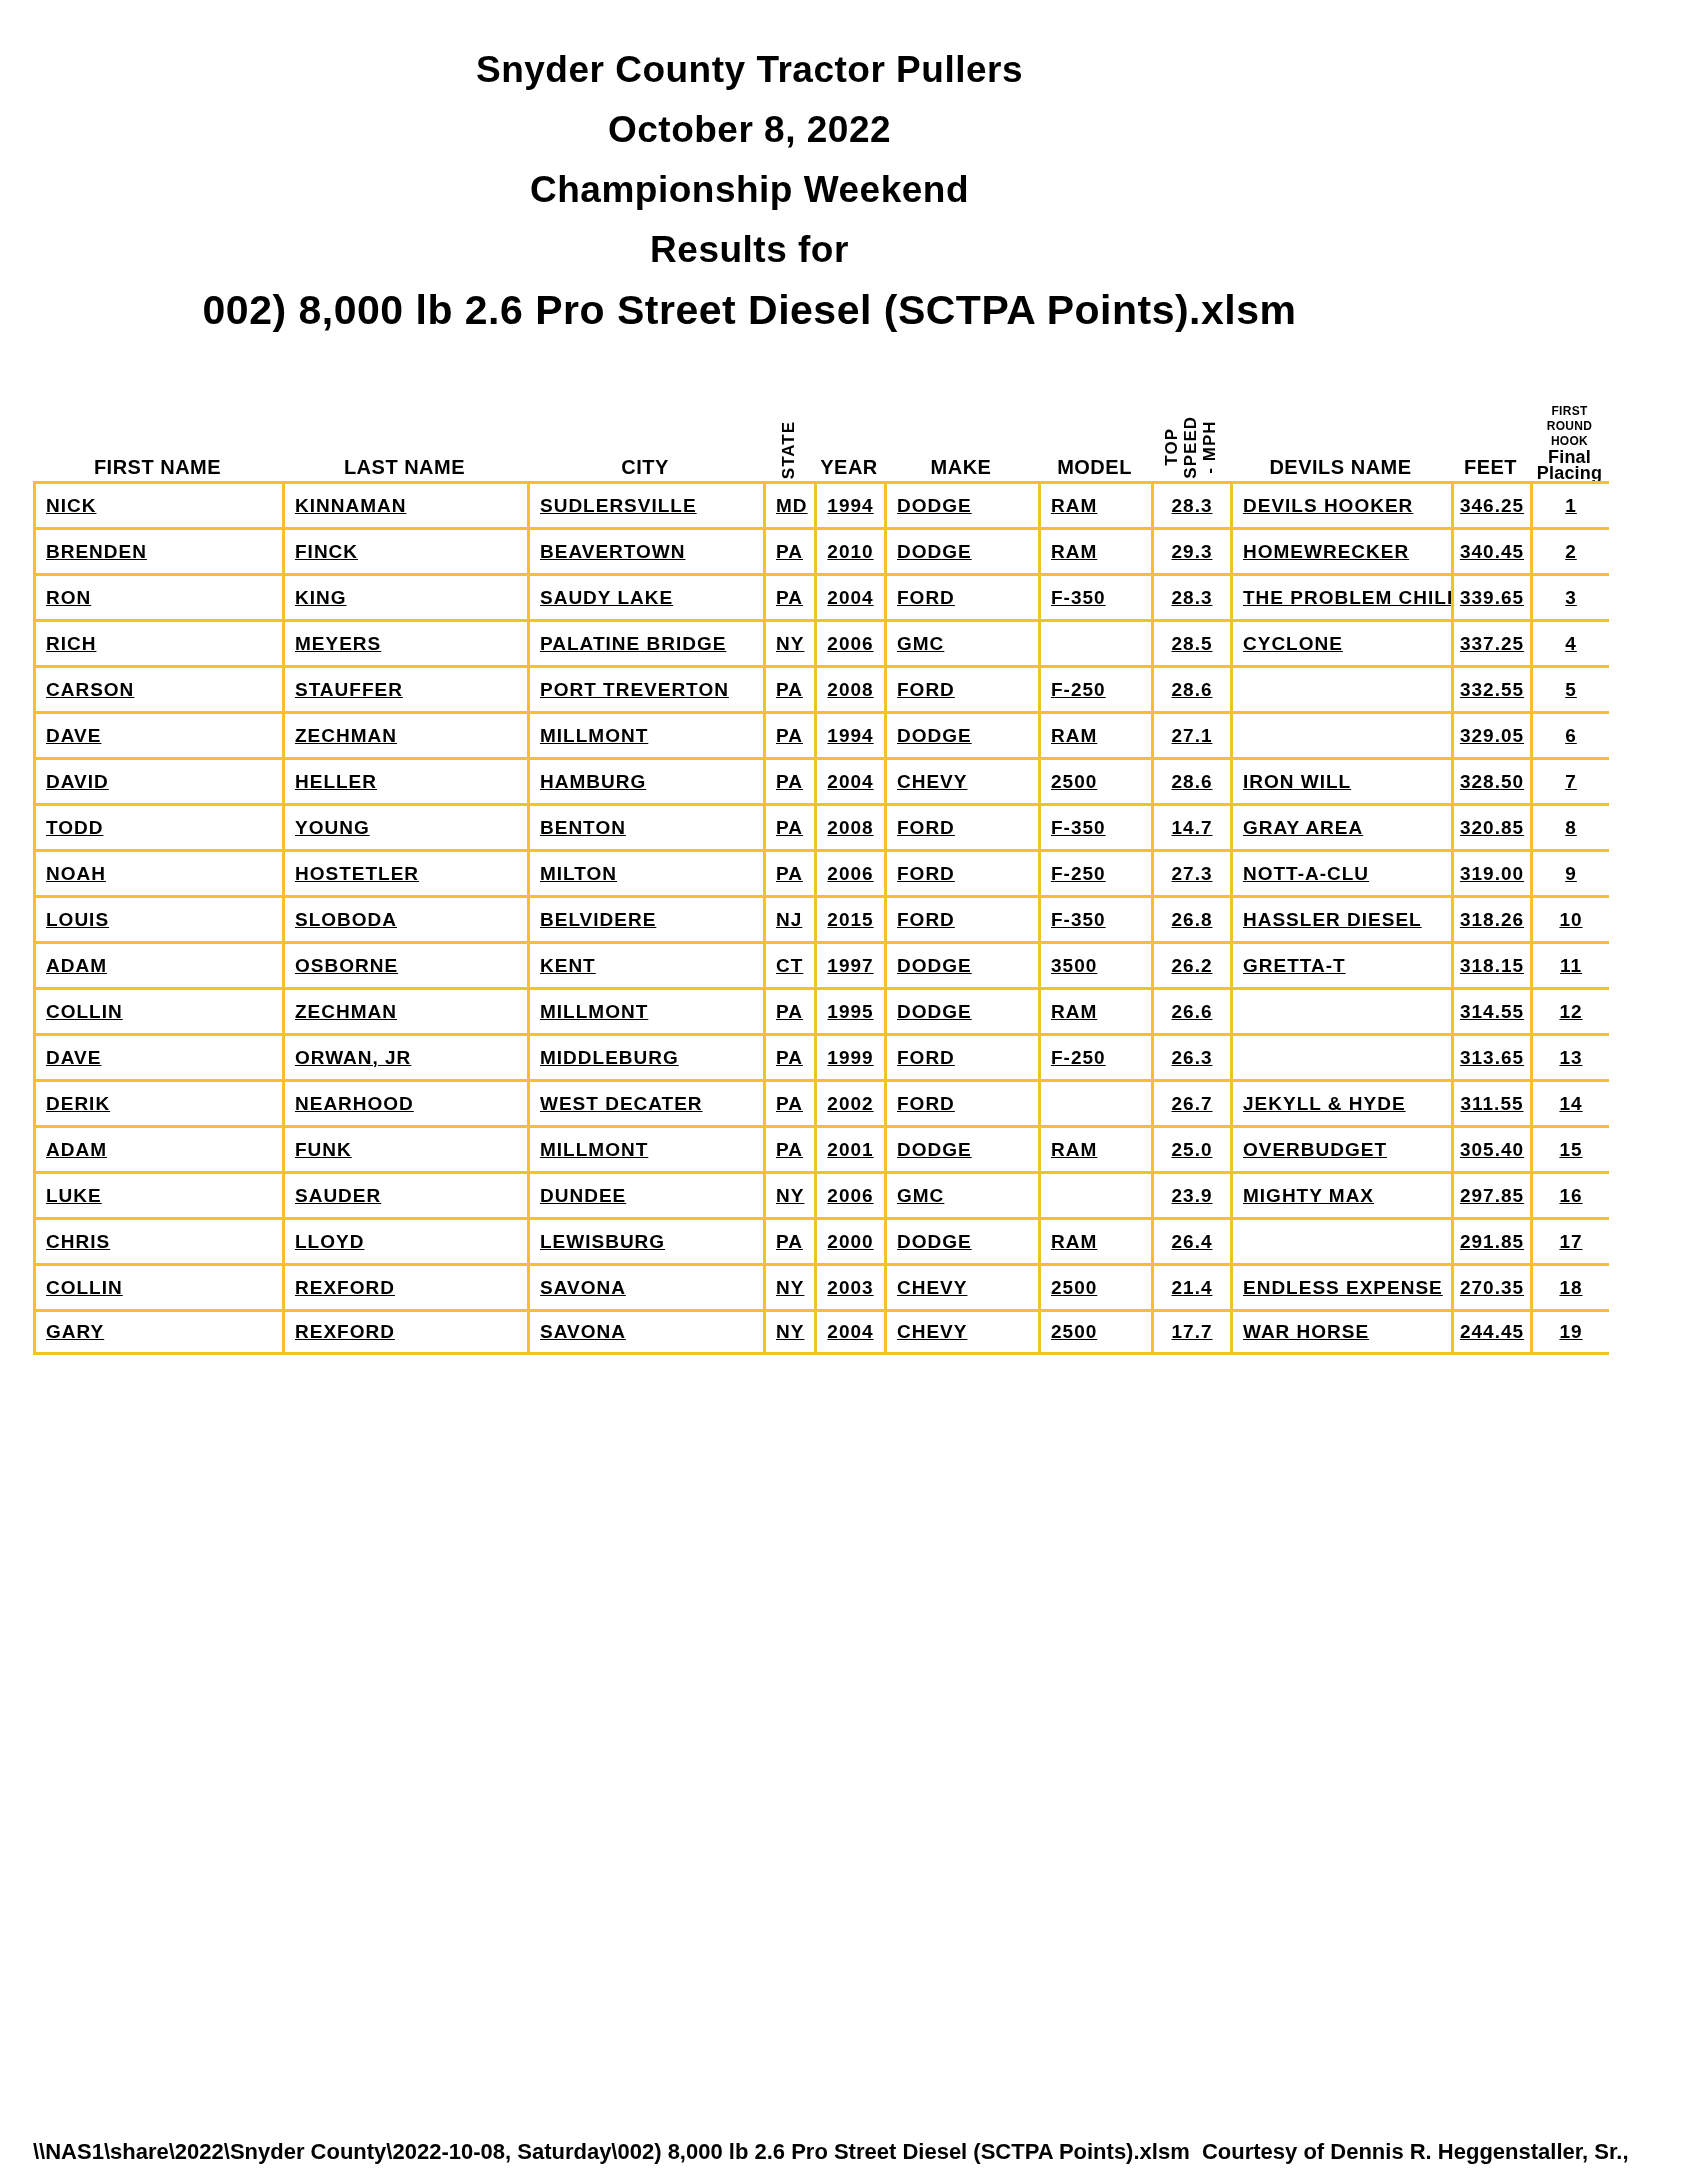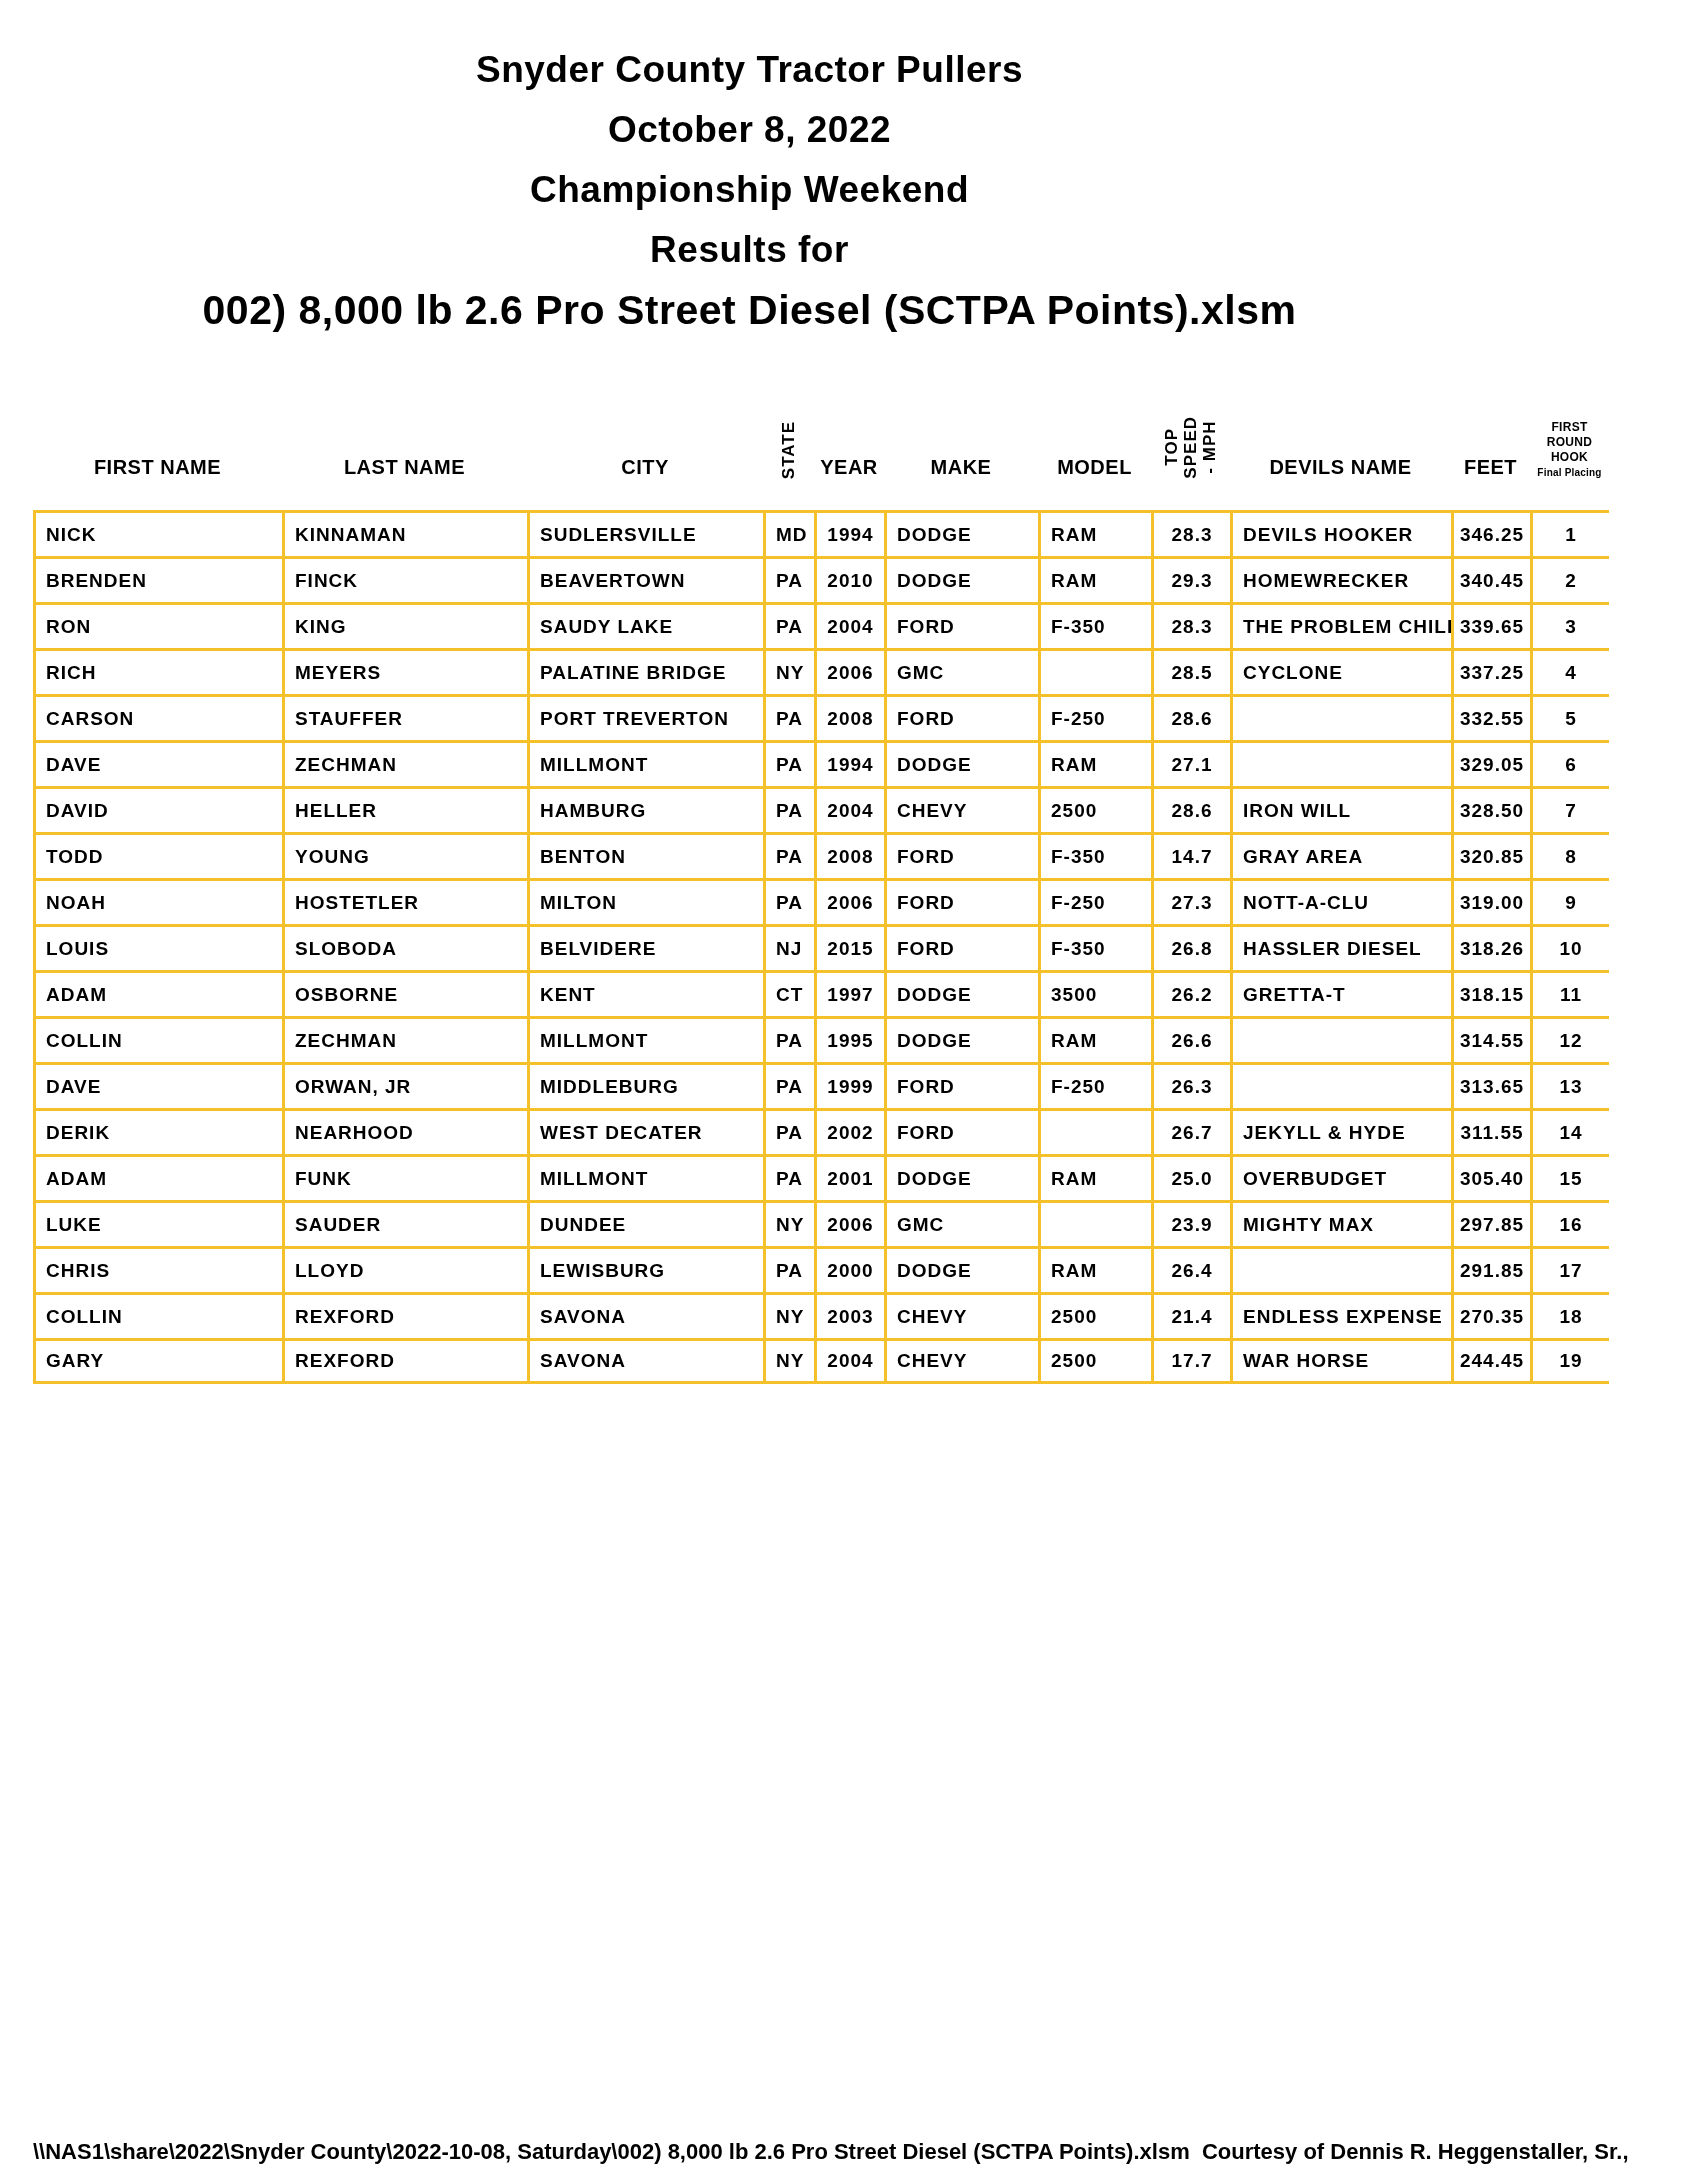--- a/index.html
+++ b/index.html
@@ -16,33 +16,33 @@
   .titles{position:absolute;top:40px;left:0;width:1499px;text-align:center;}
   .title-line{font-size:37px;line-height:60px;letter-spacing:0.5px;}
   .title-line.big{font-size:41px;}
   
   .hgrid,.tgrid{
     position:absolute;left:33px;
     display:grid;
     grid-template-columns:249px 245px 236px 51px 70px 154px 113px 79px 221px 79px 79px;
   }
   .hgrid{top:401px;height:106px;align-items:end;}
-  .tgrid{top:510px;grid-auto-rows:46px;}
+  .tgrid{top:481px;grid-auto-rows:46px;text-decoration:underline;}
   .hcell{
     display:flex;align-items:flex-end;justify-content:center;
     padding-bottom:28px;font-size:20px;letter-spacing:0.5px;text-align:center;
     box-sizing:border-box;height:106px;
   }
   .hcell .vert{
     writing-mode:vertical-rl;transform:rotate(180deg);
     font-size:17px;line-height:19px;letter-spacing:1px;white-space:pre-line;
   }
   .hcell.placing{flex-direction:column;align-items:center;justify-content:flex-end;padding-bottom:26px;}
   .placing-top{font-size:12px;line-height:15px;white-space:pre-line;letter-spacing:0.3px;}
-  .placing-sub{font-size:10px;line-height:16px;letter-spacing:0.2px;}
+  .placing-sub{font-size:18px;line-height:16px;letter-spacing:0.2px;}
   
   .trow{display:contents;}
   .cell{
     box-sizing:border-box;display:flex;align-items:center;overflow:hidden;
     border-left:3px solid var(--grid);border-top:3px solid var(--grid);
     font-size:19px;letter-spacing:1px;white-space:nowrap;
   }
   .cell.left{padding-left:10px;}
   .cell.center{justify-content:center;}
   .cell.last-row{border-bottom:3px solid var(--grid);}

